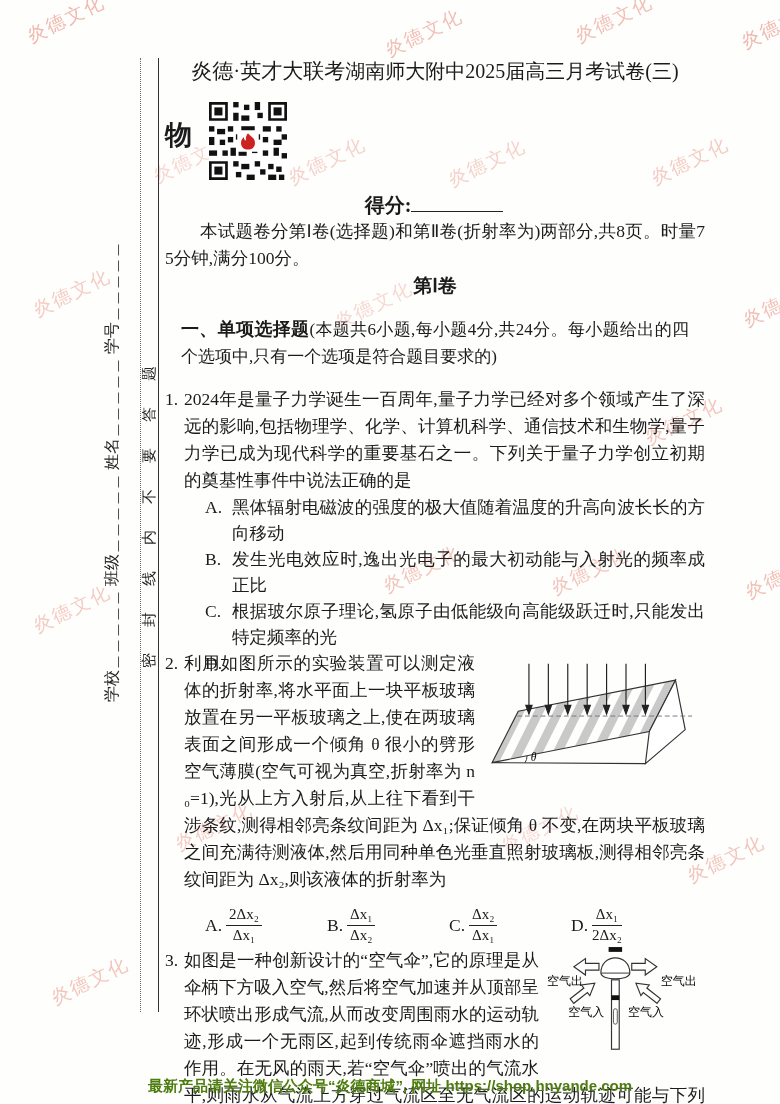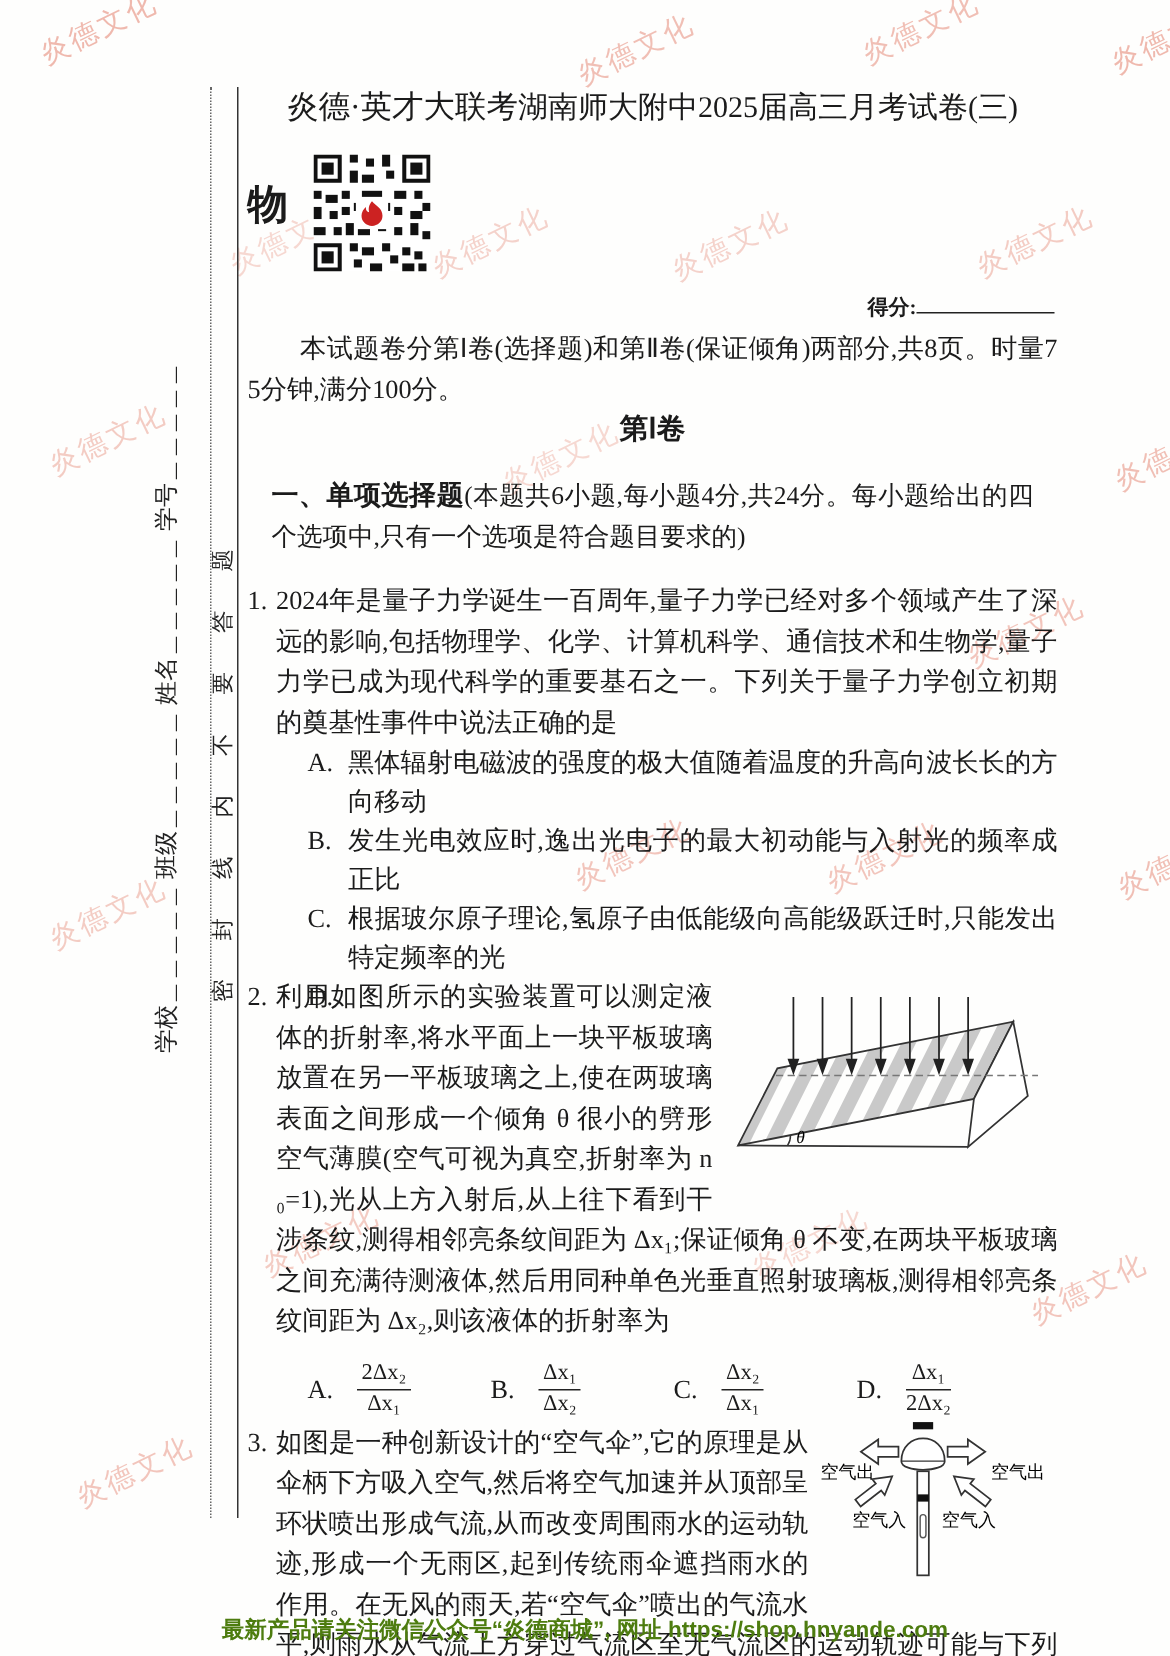--- a/index.html
+++ b/index.html
@@ -18,38 +18,38 @@
   .vline-solid  { position:absolute; left:158px; top:58px; height:954px; border-left:1.5px solid #333; }
 
   
   .content { position:absolute; left:165px; top:0; width:540px; font-size:17.5px; line-height:27px;
              text-align:justify; word-break:break-all; }
   .exam-title { margin-top:56px; text-align:center; font-size:20px; line-height:30px; white-space:nowrap; text-align:center;}
   .brand { font-weight:400; font-size:21px; }
   .header-mid { position:relative; height:106px; }
   .qr { position:absolute; left:44px; top:16px; }
   .subject { text-align:left; padding-top:36px; font-size:27px; font-weight:700; letter-spacing:9px; }
-  .score { text-align:right; height:26px; line-height:26px; font-weight:700; font-size:14px; padding-right:2px; }
+  .score { text-align:center; height:26px; line-height:26px; font-weight:700; font-size:20px; padding-right:2px; }
   .score-line { display:inline-block; width:92px; height:14px; border-bottom:1px solid #222; }
   .intro { text-indent:2em; margin:0; }
   .part-title { text-align:center; font-weight:700; font-size:19px; line-height:28px; margin:0; }
   .sec { margin:16px; }
   .sec-title { font-weight:700; font-size:18px; }
   .sec-note { font-size:17px; }
   .q { position:relative; padding-left:19px; margin:0; }
   .qnum { position:absolute; left:0; top:0; }
   .opts { padding-left:21px; line-height:26px; }
   .opt { position:relative; padding-left:27px; }
   .olabel { position:absolute; left:0; top:0; }
   .fig2 { float:right; margin:2px 0 4px 6px; }
   .fig3 { float:right; margin:0 0 2px 6px; }
   .fracrow { display:flex; margin:10px 0 0 21px; height:44px; align-items:center; line-height:normal; }
   .fo { width:122px; display:flex; align-items:center; }
   .fo:last-child { width:auto; }
-  .frac { display:inline-block; text-align:center; font-size:15px; margin-left:16px; line-height:1.15; }
+  .frac { display:inline-block; text-align:center; font-size:15px; margin-left:4px; line-height:1.15; }
   .fn { display:block; padding:0 3px 1px; border-bottom:1px solid #222; }
   .fd { display:block; padding-top:1px; }
   .promo { position:absolute; left:0; bottom:8px; width:100%; text-align:center;
            font-family:"Liberation Sans", sans-serif; font-weight:700; font-size:15px; color:#4d7c0f; }
   .fig-label { font-size:12.5px; font-family:"Liberation Serif", serif; }
   .theta { font-size:12px; font-style:italic; }
   .clearfix::after { content:""; display:block; clear:both; }
 </style>
 </head>
 <body>
@@ -141,21 +141,21 @@
         <rect x="10.5" y="10.5" width="8" height="8" fill="#fff"></rect>
         <path d="M14.5,11.6 c1,1.2 2.6,1.7 2.6,3.6 c0,1.5 -1.2,2.5 -2.6,2.5 c-1.4,0 -2.6,-1 -2.6,-2.5 c0,-1 .5,-1.6 1.1,-2.2 c-.1,.8 .3,1.2 .8,1.3 c-.3,-1.1 .1,-2 0.7,-2.7z" fill="#cc2222"></path>
       </svg>
       <div class="subject">物　理</div>
     </div>
 
     <div class="score">
       <span>得分:</span><span class="score-line"></span>
     </div>
 
-    <p class="intro">本试题卷分第Ⅰ卷(选择题)和第Ⅱ卷(保证倾角)两部分,共8页。时量75分钟,满分100分。</p>
+    <p class="intro">本试题卷分第Ⅰ卷(选择题)和第Ⅱ卷(折射率为)两部分,共8页。时量75分钟,满分100分。</p>
 
     <p class="part-title">第Ⅰ卷</p>
 
     <p class="sec">
       <span class="sec-title">一、单项选择题</span><span class="sec-note">(本题共6小题,每小题4分,共24分。每小题给出的四个选项中,只有一个选项是符合题目要求的)</span>
     </p>
 
     <div class="q">
       <span class="qnum">1.</span>
       <span>2024年是量子力学诞生一百周年,量子力学已经对多个领域产生了深远的影响,包括物理学、化学、计算机科学、通信技术和生物学,量子力学已成为现代科学的重要基石之一。下列关于量子力学创立初期的奠基性事件中说法正确的是</span>

